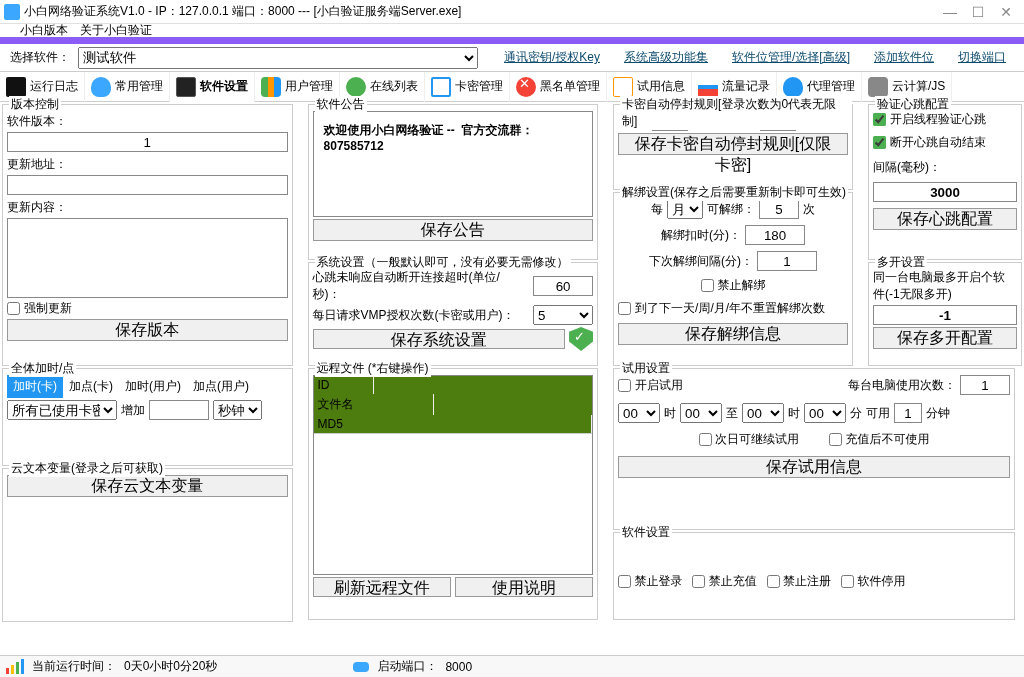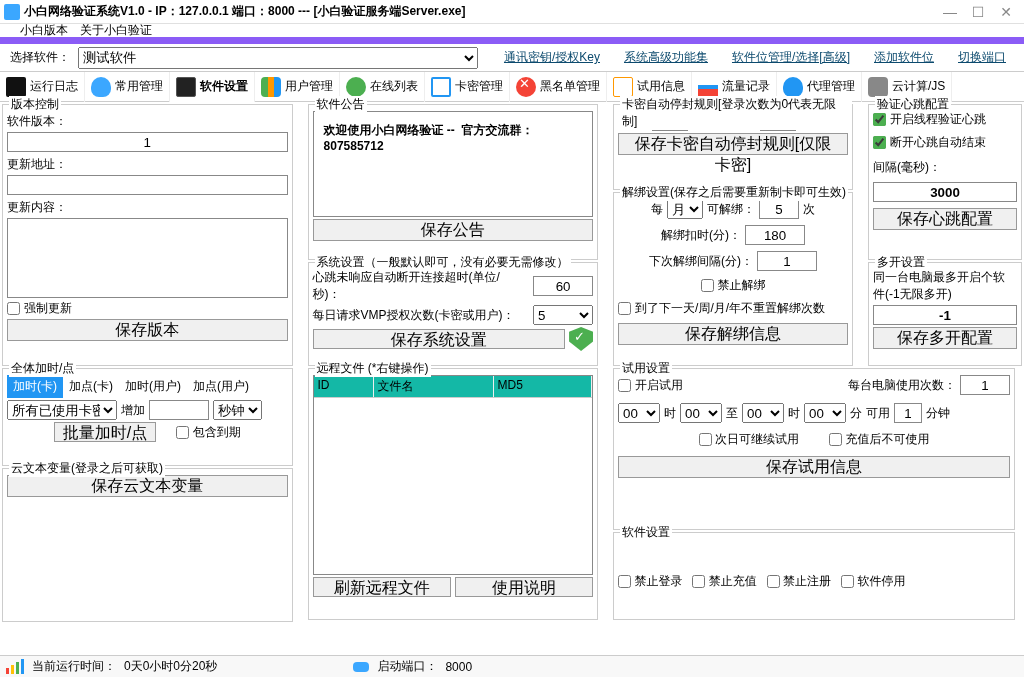--- a/index.html
+++ b/index.html
@@ -1,19 +1,19 @@
 <!DOCTYPE html>
 <html><head>
   <meta charset="utf-8">
   <style>
     * { box-sizing: border-box; margin: 0; padding: 0; font-family: "Microsoft YaHei", sans-serif; }
     body { width: 1024px; height: 677px; background: #fff; font-size: 12px; overflow: hidden; }
     .titlebar { height: 24px; display: flex; align-items: center; padding: 0 4px; border-bottom: 1px solid #e0e0e0; }
     .titlebar .logo { width: 16px; height: 16px; background: #3ba7ff; border-radius: 2px; margin-right: 4px; }
-    .titlebar .title { flex: 1; font-weight: bold; }
+    .titlebar .title { flex: 1; font-weight: normal; }
     .titlebar .winbtn { width: 28px; text-align: center; color: #888; font-size: 14px; cursor: pointer; }
     .menubar { height: 20px; padding: 0 20px; display: flex; gap: 12px; align-items: center; border-bottom: 7px solid #8b5cf6; }
     .selector-row { height: 28px; padding: 2px 10px; display: flex; align-items: center; gap: 8px; border-bottom: 1px solid #ccc; }
     .selector-row select { flex: 0 0 400px; height: 22px; }
     .selector-row .rbtn { padding: 4px 8px; cursor: pointer; text-decoration: underline; color: #0c4a6e; }
     .tabs { height: 30px; display: flex; align-items: center; border-bottom: 1px solid #ccc; }
     .tab { display: flex; align-items: center; gap: 4px; padding: 0 6px; height: 30px; cursor: pointer; border-right: 1px solid #eee; }
     .tab.active { background: #fff; font-weight: bold; }
     .tab .ico { width: 20px; height: 20px; display: inline-block; }
     .ico-log { background: #111; border-radius: 2px; }
@@ -45,21 +45,21 @@
     .btnwide { width: 100%; height: 22px; }
     .textarea { width: 100%; border: 1px solid #888; font-size: 12px; padding: 10px; resize: none; }
     .row { display: flex; align-items: center; gap: 4px; }
     .pillrow { display: flex; }
     .pill { padding: 3px 6px; cursor: pointer; }
     .pill.active { background: #2196f3; color: #fff; }
     select.sm { height: 20px; }
     .shield { width: 24px; height: 24px; background: #4caf50; clip-path: polygon(50% 0,100% 20%,100% 60%,50% 100%,0 60%,0 20%); position: relative; }
     .shield::after { content: "✓"; color: #fff; position: absolute; left: 5px; top: 2px; font-size: 13px; }
     .table { border: 1px solid #888; }
-    .table .hdr { display: flex; background: #14b8a6; border-bottom: 1px solid #ccc; }
+    .table .hdr { display: flex; background: #4d7c0f; border-bottom: 1px solid #ccc; flex-direction: column; }
     .table .hdr div { padding: 2px 4px; border-right: 1px solid #eee; }
     .statusbar { position: absolute; bottom: 0; left: 0; right: 0; height: 22px; border-top: 1px solid #ccc; display: flex; align-items: center; padding: 0 6px; gap: 8px; background: #f8f8f8; }
     .bars { display: inline-flex; gap: 2px; align-items: flex-end; }
     .bars span { width: 3px; display: inline-block; }
     .b1 { height: 6px; background: #f44336; }
     .b2 { height: 9px; background: #ffc107; }
     .b3 { height: 12px; background: #4caf50; }
     .b4 { height: 15px; background: #2196f3; }
     input[type="checkbox"] { vertical-align: middle; }
     .chk-green { accent-color: #4caf50; }
@@ -167,24 +167,20 @@
           <div class="pill">加点(卡)</div>
           <div class="pill">加时(用户)</div>
           <div class="pill">加点(用户)</div>
         </div>
         <div class="row">
           <select class="sm" style="width:110px"><option>所有已使用卡密</option></select>
           <span>增加</span>
           <input type="text" style="width: 60px;">
           <select class="sm"><option>秒钟</option></select>
         </div>
-        <div class="row" style="justify-content:center;gap:20px">
-          <button>批量加时/点</button>
-          <span><input type="checkbox" style=""> <span>包含到期</span></span>
-        </div>
       </div>
     </fieldset>
 
     <fieldset style="height:154px">
       <div class="fs-title">云文本变量(登录之后可获取)</div>
       <div class="inner">
         <button class="btnwide">保存云文本变量</button>
       </div>
     </fieldset>
   </div>

